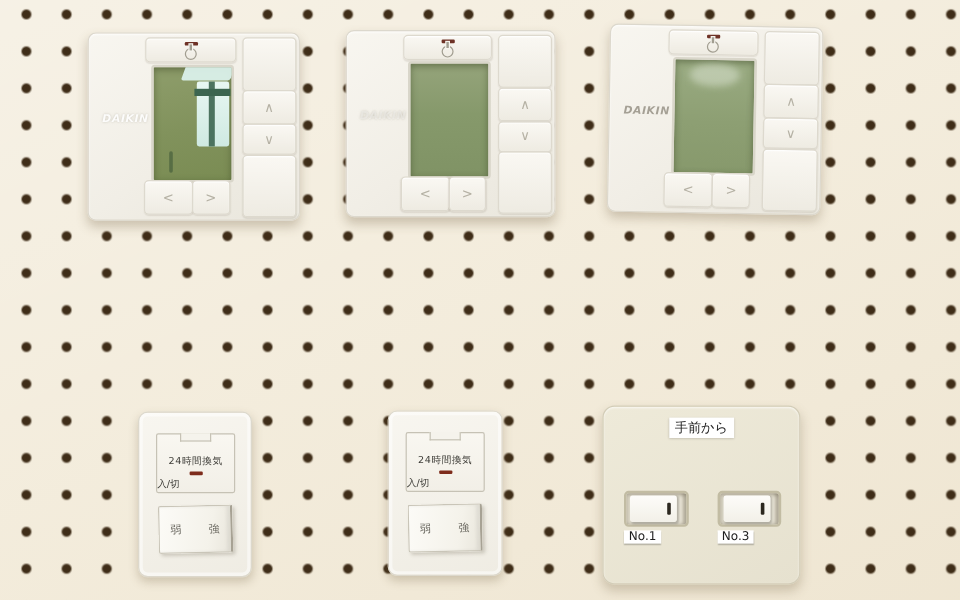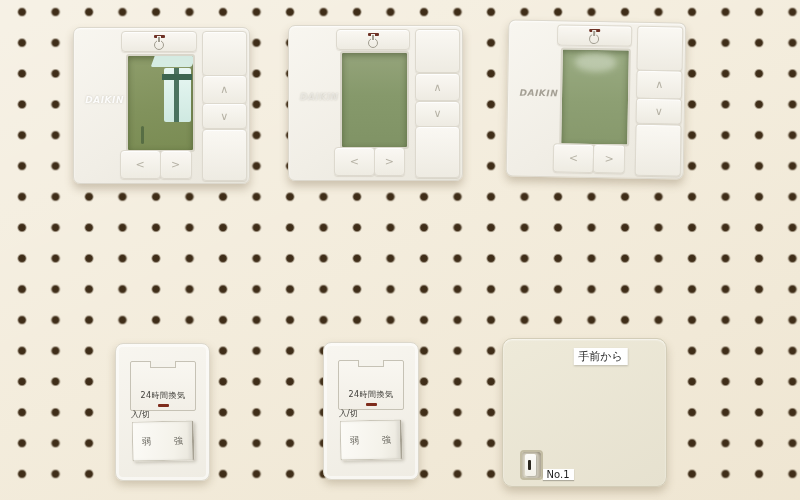--- a/index.html
+++ b/index.html
@@ -73,21 +73,21 @@
   .v1{left:115px;top:343px;width:93px;height:136px;}
   .v2{left:323px;top:342px;width:94px;height:136px;}
   .vent-top{
     position:absolute;left:14px;top:17px;width:64px;height:48px;
     border:1px solid #c6c2b5;border-radius:2px;background:linear-gradient(180deg,#f9f7f1,#f2efe7);
   }
   .vent-notch{
     position:absolute;top:-1px;left:50%;transform:translateX(-50%);width:24px;height:6px;
     background:#f5f3ec;border:1px solid #c6c2b5;border-top:none;
   }
-  .vent-title{margin-top:28px;text-align:center;font-size:8px;letter-spacing:.5px;color:#3c3b36;white-space:nowrap;}
+  .vent-title{margin-top:17px;text-align:center;font-size:8px;letter-spacing:.5px;color:#3c3b36;white-space:nowrap;}
   .vent-led{width:11px;height:3px;background:#7e2c1c;border-radius:1px;margin:3px auto 2px;}
   .vent-mode{text-align:left;font-size:8px;color:#3c3b36;}
   .vent-bottom{
     position:absolute;left:16px;top:77px;width:62px;height:40px;
     border:1px solid #c9c5b8;border-right:2px solid #a7a294;border-radius:2px;
     background:linear-gradient(100deg,#fcfbf7 0%,#f4f2ea 70%,#e9e6dc 100%);
     box-shadow:2px 2px 3px rgba(100,90,70,.25), inset -3px 0 3px rgba(0,0,0,.06);
     transform:rotate(-1.2deg);
     display:flex;align-items:center;justify-content:space-between;padding:0 9px;box-sizing:border-box;
     font-size:9px;color:#5c5a52;
@@ -96,27 +96,26 @@
   .panel{
     position:absolute;left:502px;top:338px;width:163px;height:147px;
     background:linear-gradient(150deg,#eeead9,#e6e1cf);
     border:1px solid #d3cdb8;border-radius:10px;
     box-shadow:0 5px 9px rgba(110,95,60,.28), inset 0 1px 2px rgba(255,255,255,.7);
   }
   .panel-header{
     position:absolute;top:9px;left:50%;transform:translateX(-50%);
     background:#ffffff;padding:1px 5px;font-size:11px;color:#1e1e1e;white-space:nowrap;
     box-shadow:0 1px 2px rgba(0,0,0,.2);
-    margin-left:16px;
   }
   .panel-grid{
     position:absolute;top:31px;left:17px;right:15px;bottom:6px;
     display:grid;grid-template-columns:1fr 1fr;column-gap:24px;row-gap:3px;
   }
-  .cell{display:flex;flex-direction:row;align-items:flex-end;}
+  .cell{display:flex;flex-direction:column;align-items:flex-start;margin-top:39px;}
   .slot{
     width:100%;height:30px;border:2px solid #c2bca3;border-radius:4px;background:#eeeadb;
     box-shadow:inset 2px 2px 3px rgba(90,80,55,.30), inset -3px 0 3px rgba(60,50,30,.35);
     display:flex;align-items:center;padding:2px 3px;box-sizing:border-box;
   }
   .cap{
     position:relative;width:90%;height:100%;border-radius:2px;
     background:linear-gradient(180deg,#fdfcf9,#f2f0e8);
     box-shadow:1px 1px 2px rgba(0,0,0,.25);
   }
@@ -240,16 +239,24 @@
     <div class="panel-header">手前から</div>
     <div class="panel-grid">
       <div class="cell">
         <div class="slot">
           <div class="cap">
               <span class="cap-tick"></span>
             </div>
         </div>
         <div class="tag">No.1</div>
       </div>
+      <div class="cell">
+        <div class="slot">
+          <div class="cap">
+              <span class="cap-tick"></span>
+            </div>
+        </div>
+        <div class="tag">No.3</div>
+      </div>
     </div>
   </div>
 
 </div>
 
 </body></html>

